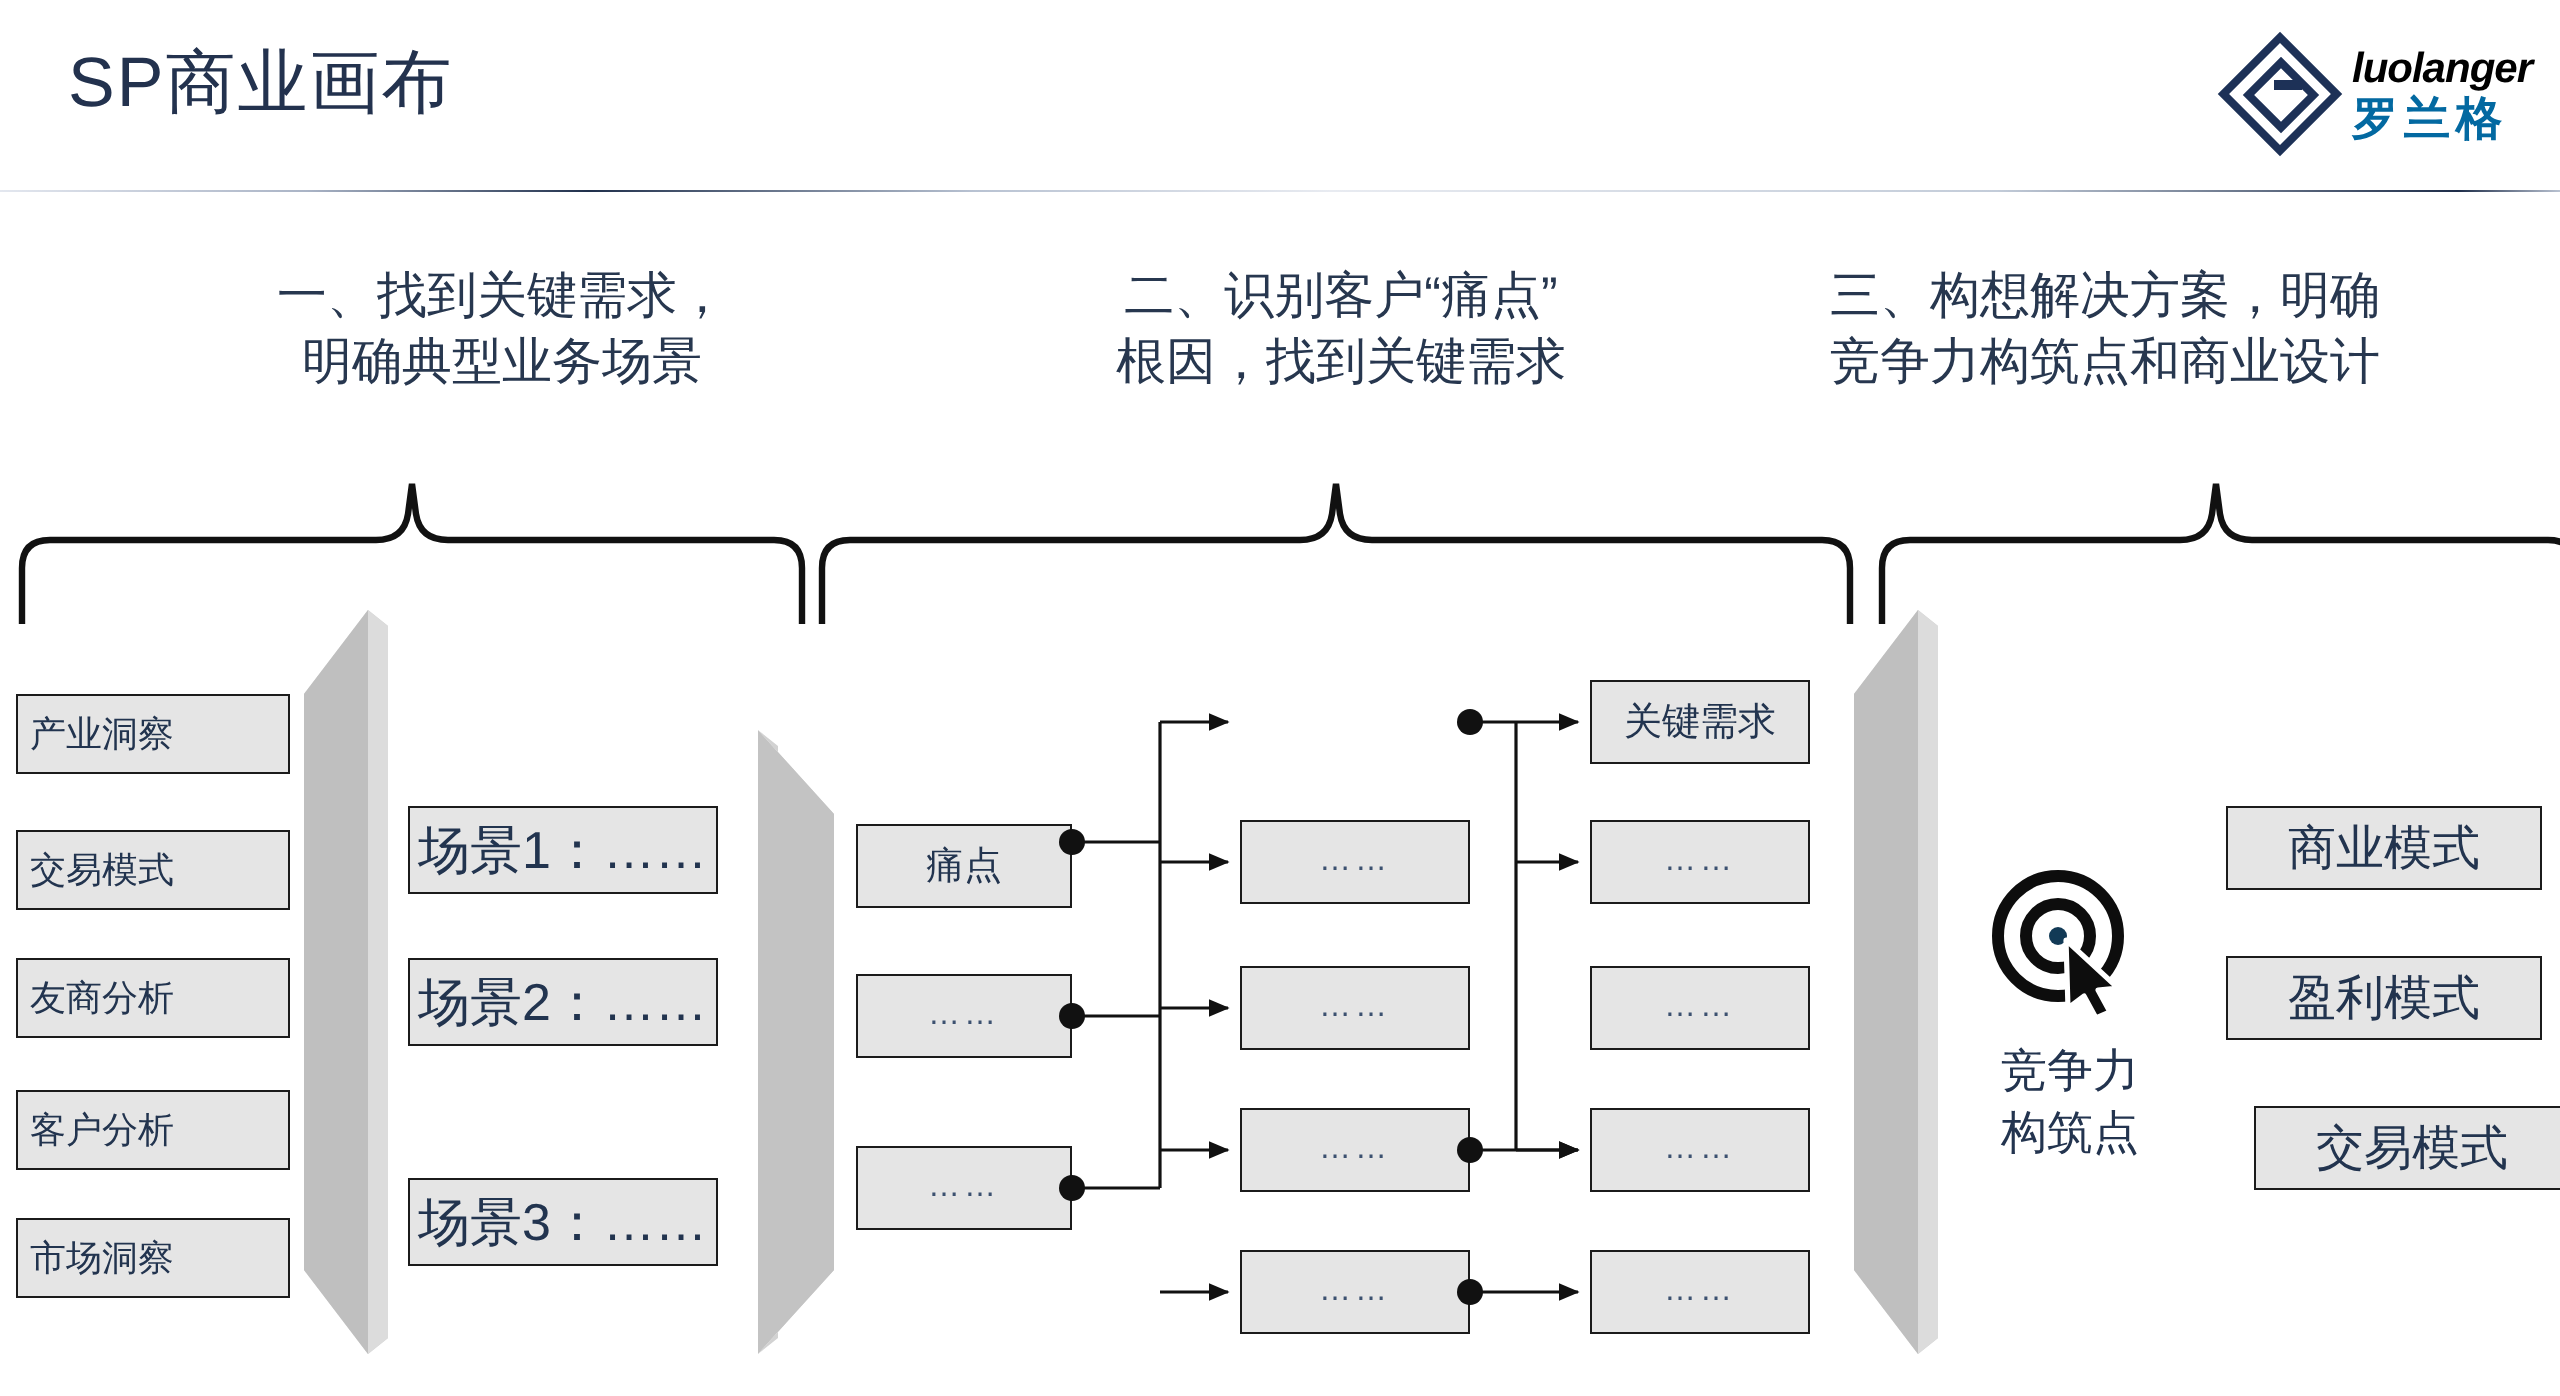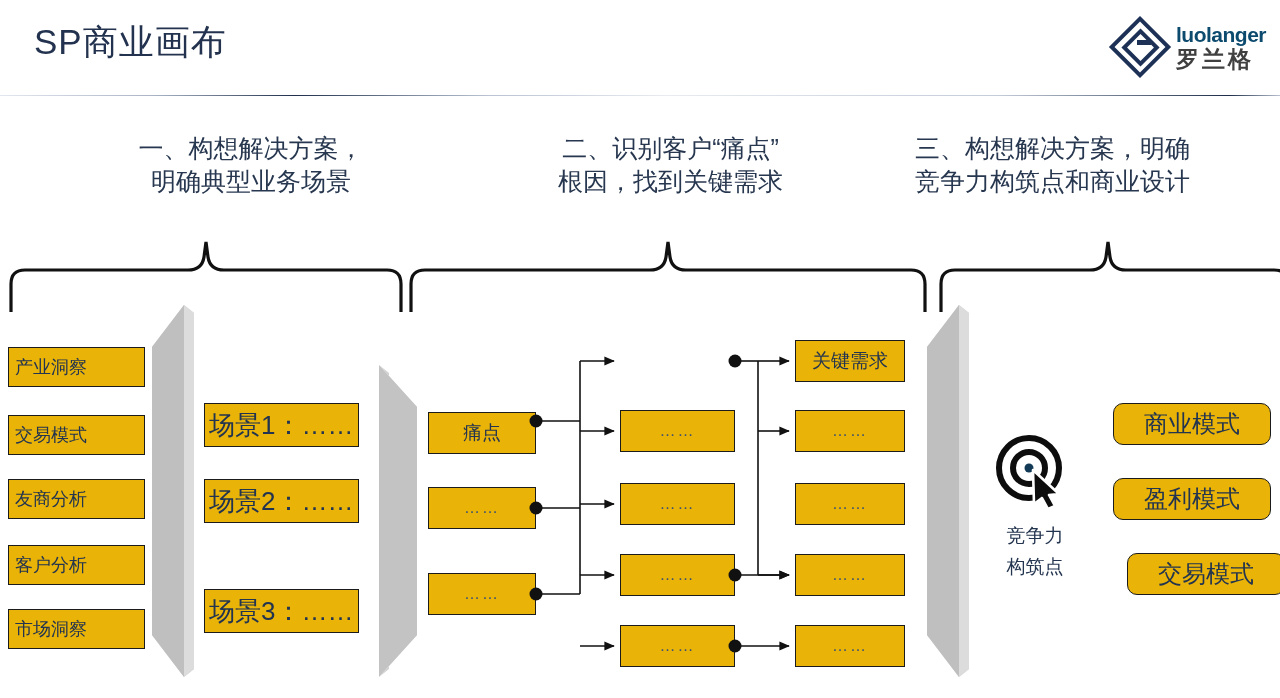--- a/index.html
+++ b/index.html
@@ -33,22 +33,22 @@
     border:4px solid #1d3157;transform:rotate(45deg);
   }
   .logo-mark .d-inner{
     position:absolute;left:13px;top:13px;width:19px;height:19px;
     border:4px solid #1d3157;transform:rotate(45deg);
   }
   .logo-mark .d-bar{
     position:absolute;left:23px;top:19px;width:14px;height:5px;background:#1d3157;
   }
   .logo-text{display:flex;flex-direction:column;justify-content:center;line-height:1;}
-  .logo-latin{font-size:21px;font-weight:bold;color:#0c4a6e;letter-spacing:-0.5px;}
-  .logo-cn{font-size:23px;font-weight:bold;color:#404040;letter-spacing:3px;margin-top:3px;}
+  .logo-latin{font-size:21px;font-weight:bold;color:#000000;letter-spacing:-0.5px;font-style:italic;}
+  .logo-cn{font-size:23px;font-weight:bold;color:#0369a1;letter-spacing:3px;margin-top:3px;}
 
   
   .sec-head{
     position:absolute;
     font-size:25px;line-height:33px;
     color:#27374f;
     text-align:center;
     white-space:pre-line;
   }
   #sec-head-1{left:96px;top:132px;width:310px;}
@@ -56,21 +56,21 @@
   #sec-head-3{left:915px;top:132px;width:368px;text-align:left;}
 
   
   .brace{position:absolute;top:240px;}
   .brace svg{display:block;}
 
   
   .obox{
     position:absolute;
     border:1.6px solid #1b1b1b;
-    background:#eab308;
+    background:#e5e5e5;
     box-sizing:border-box;
     display:flex;align-items:center;
     font-size:19px;color:#22344f;
   }
   .obox.center{justify-content:center;}
   .obox.dots{color:#3c5170;letter-spacing:2px;font-size:16px;}
 
   
   .insight{left:8px;width:137px;height:40px;font-size:18px;padding-left:6px;}
 
@@ -84,24 +84,24 @@
   .mbox{height:42px;}
   .col1{left:428px;width:108px;}
   .col2{left:620px;width:115px;}
   .col3{left:795px;width:110px;}
   .wires{position:absolute;left:0;top:0;width:1280px;height:698px;pointer-events:none;}
 
   
   .target-icon{position:absolute;left:993px;top:432px;width:80px;height:80px;}
   .comp-label{
     position:absolute;left:975px;top:520px;width:120px;
-    text-align:center;font-size:19px;line-height:31px;color:#23344f;
+    text-align:center;font-size:23px;line-height:31px;color:#23344f;
     white-space:pre-line;
   }
-  .mode{left:1113px;width:158px;height:42px;justify-content:center;font-size:24px;border-radius:10px;}
+  .mode{left:1113px;width:158px;height:42px;justify-content:center;font-size:24px;}
 </style>
 </head>
 <body>
 
 <div class="stage">
 
   <div class="header">
     <div class="page-title">SP商业画布</div>
     <div class="header-rule"></div>
 
@@ -111,21 +111,21 @@
         <div class="d-inner"></div>
         <div class="d-bar"></div>
       </div>
       <div class="logo-text">
         <div class="logo-latin">luolanger</div>
         <div class="logo-cn">罗兰格</div>
       </div>
     </div>
   </div>
 
-  <div class="sec-head" id="sec-head-1">一、构想解决方案，
+  <div class="sec-head" id="sec-head-1">一、找到关键需求，
 明确典型业务场景</div>
   <div class="sec-head" id="sec-head-2">二、识别客户“痛点”
 根因，找到关键需求</div>
   <div class="sec-head" id="sec-head-3">三、构想解决方案，明确
 竞争力构筑点和商业设计</div>
 
   <div class="brace" style="left:6px;">
     <svg width="400" height="72" viewBox="0 0 400 72">
       <path d="M5,72 L5,44 Q5,30 19,30 L182,30 Q196,30 198,17 L200,2 L202,17 Q204,30 218,30 L381,30 Q395,30 395,44 L395,72" fill="none" stroke="#111111" stroke-width="3.2" stroke-linecap="round"></path>
     </svg>

